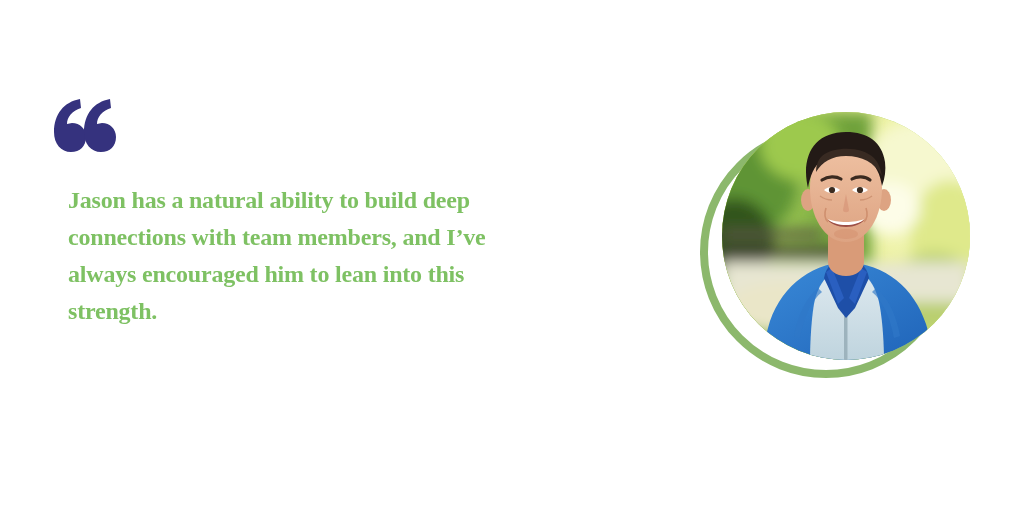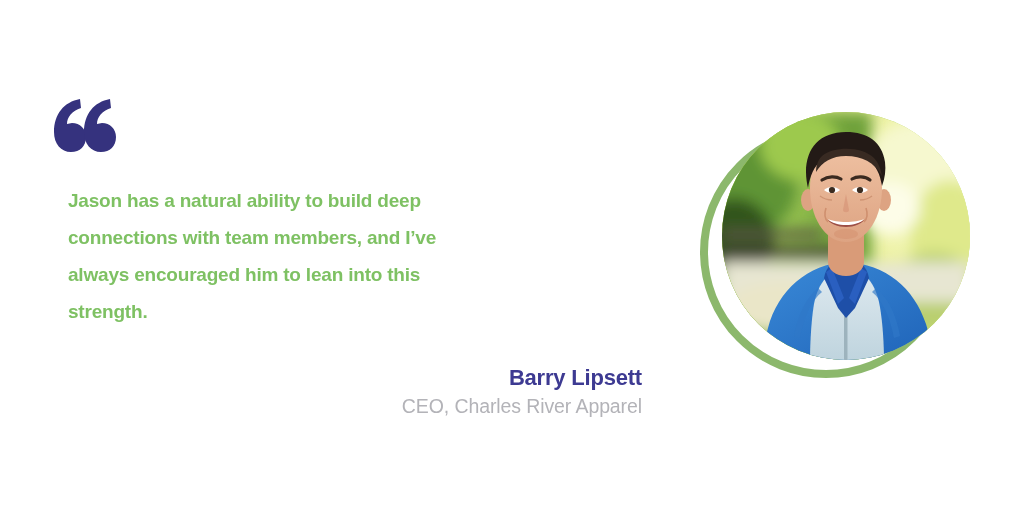--- a/index.html
+++ b/index.html
@@ -39,25 +39,26 @@
   }
   #quote-mark svg { display: block; }
 
   
   #quote-text {
     position: absolute;
     left: 68px;
     top: 182px;
     width: 600px;
     color: #7EC163;
-    font-size: 19px;
+    font-size: 24px;
     font-weight: 700;
     line-height: 37px;
     letter-spacing: -0.2px;
     white-space: pre-line;
+    font-family: Liberation Serif, serif;
   }
 
   
   #attribution {
     position: absolute;
     left: 240px;
     top: 364px;
     width: 402px;
     text-align: right;
   }
@@ -122,24 +123,20 @@
         <path d="M34 36 C34 18 44 6 60 3 L61 12 C52 15 47 21 47 28 L52 27 C60 27 66 33 66 41 C66 50 60 56 51 56 C41 56 34 48 34 36 Z"></path>
       </g>
     </svg>
   </div>
 
   <p id="quote-text">Jason has a natural ability to build deep
 connections with team members, and I’ve
 always encouraged him to lean into this
 strength.</p>
 
-  <div id="attribution">
-    <div id="author-name">Barry Lipsett</div>
-    <div id="author-role">CEO, Charles River Apparel</div>
-  </div>
 
   <div id="portrait-block">
 
     <div id="portrait-ring"></div>
 
     <div id="portrait-photo">
       <svg viewBox="0 0 248 248" preserveAspectRatio="xMidYMid slice">
         <defs>
           <radialGradient id="bokehA" cx="28%" cy="22%" r="55%">
             <stop offset="0%" stop-color="#b8da63"></stop>

